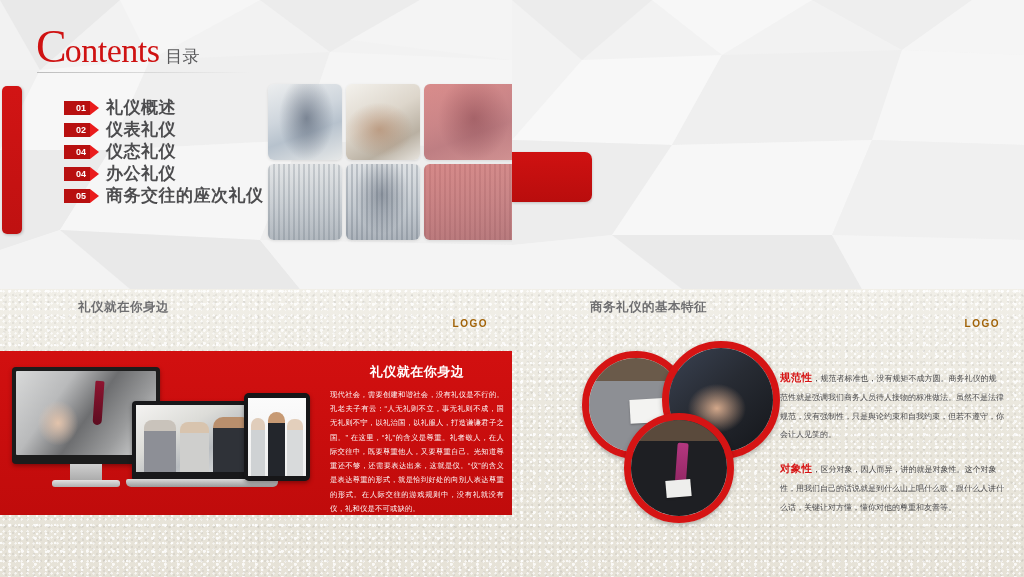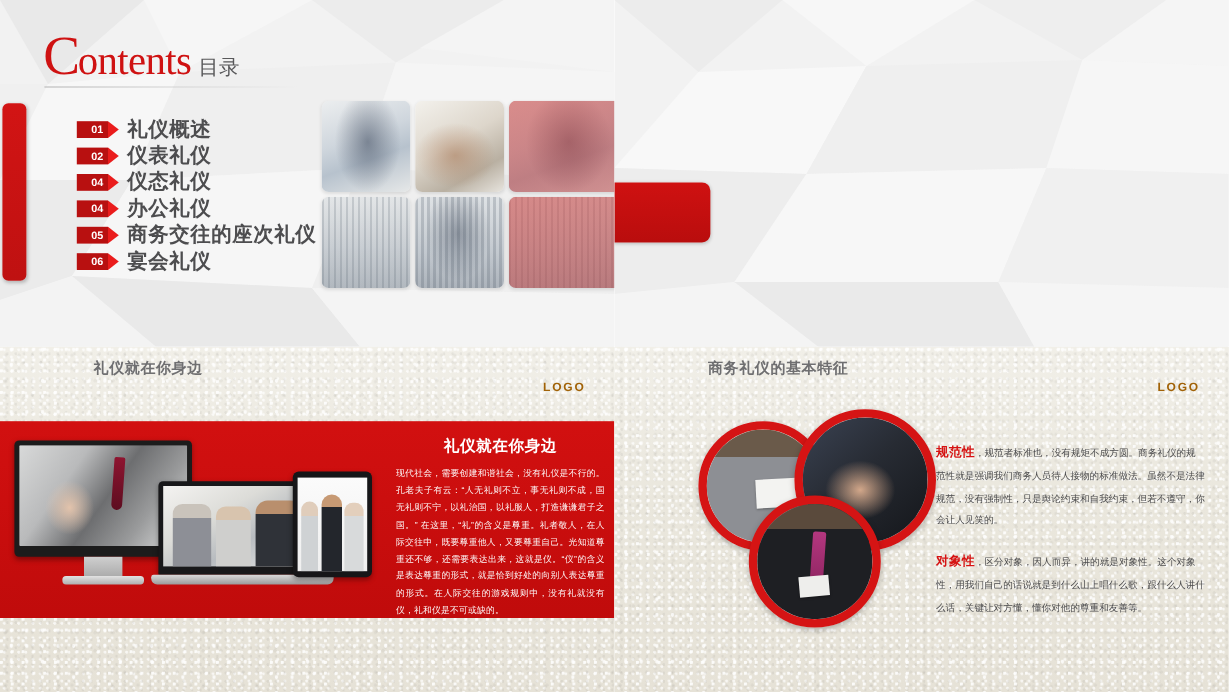--- a/index.html
+++ b/index.html
@@ -212,24 +212,20 @@
         <span class="s1-itext">仪态礼仪</span>
       </div>
       <div class="s1-item">
         <span class="s1-badge">04</span>
         <span class="s1-itext">办公礼仪</span>
       </div>
       <div class="s1-item">
         <span class="s1-badge">05</span>
         <span class="s1-itext">商务交往的座次礼仪</span>
       </div>
-      <div class="s1-item">
-        <span class="s1-badge">06</span>
-        <span class="s1-itext">宴会礼仪</span>
-      </div>
     </div>
 
     <div class="s1-collage">
       <div class="cell">
           <div class="ph dx-suit"></div>
         </div>
       <div class="cell">
           <div class="ph dx-hand"></div>
         </div>
       <div class="cell tint-red">

